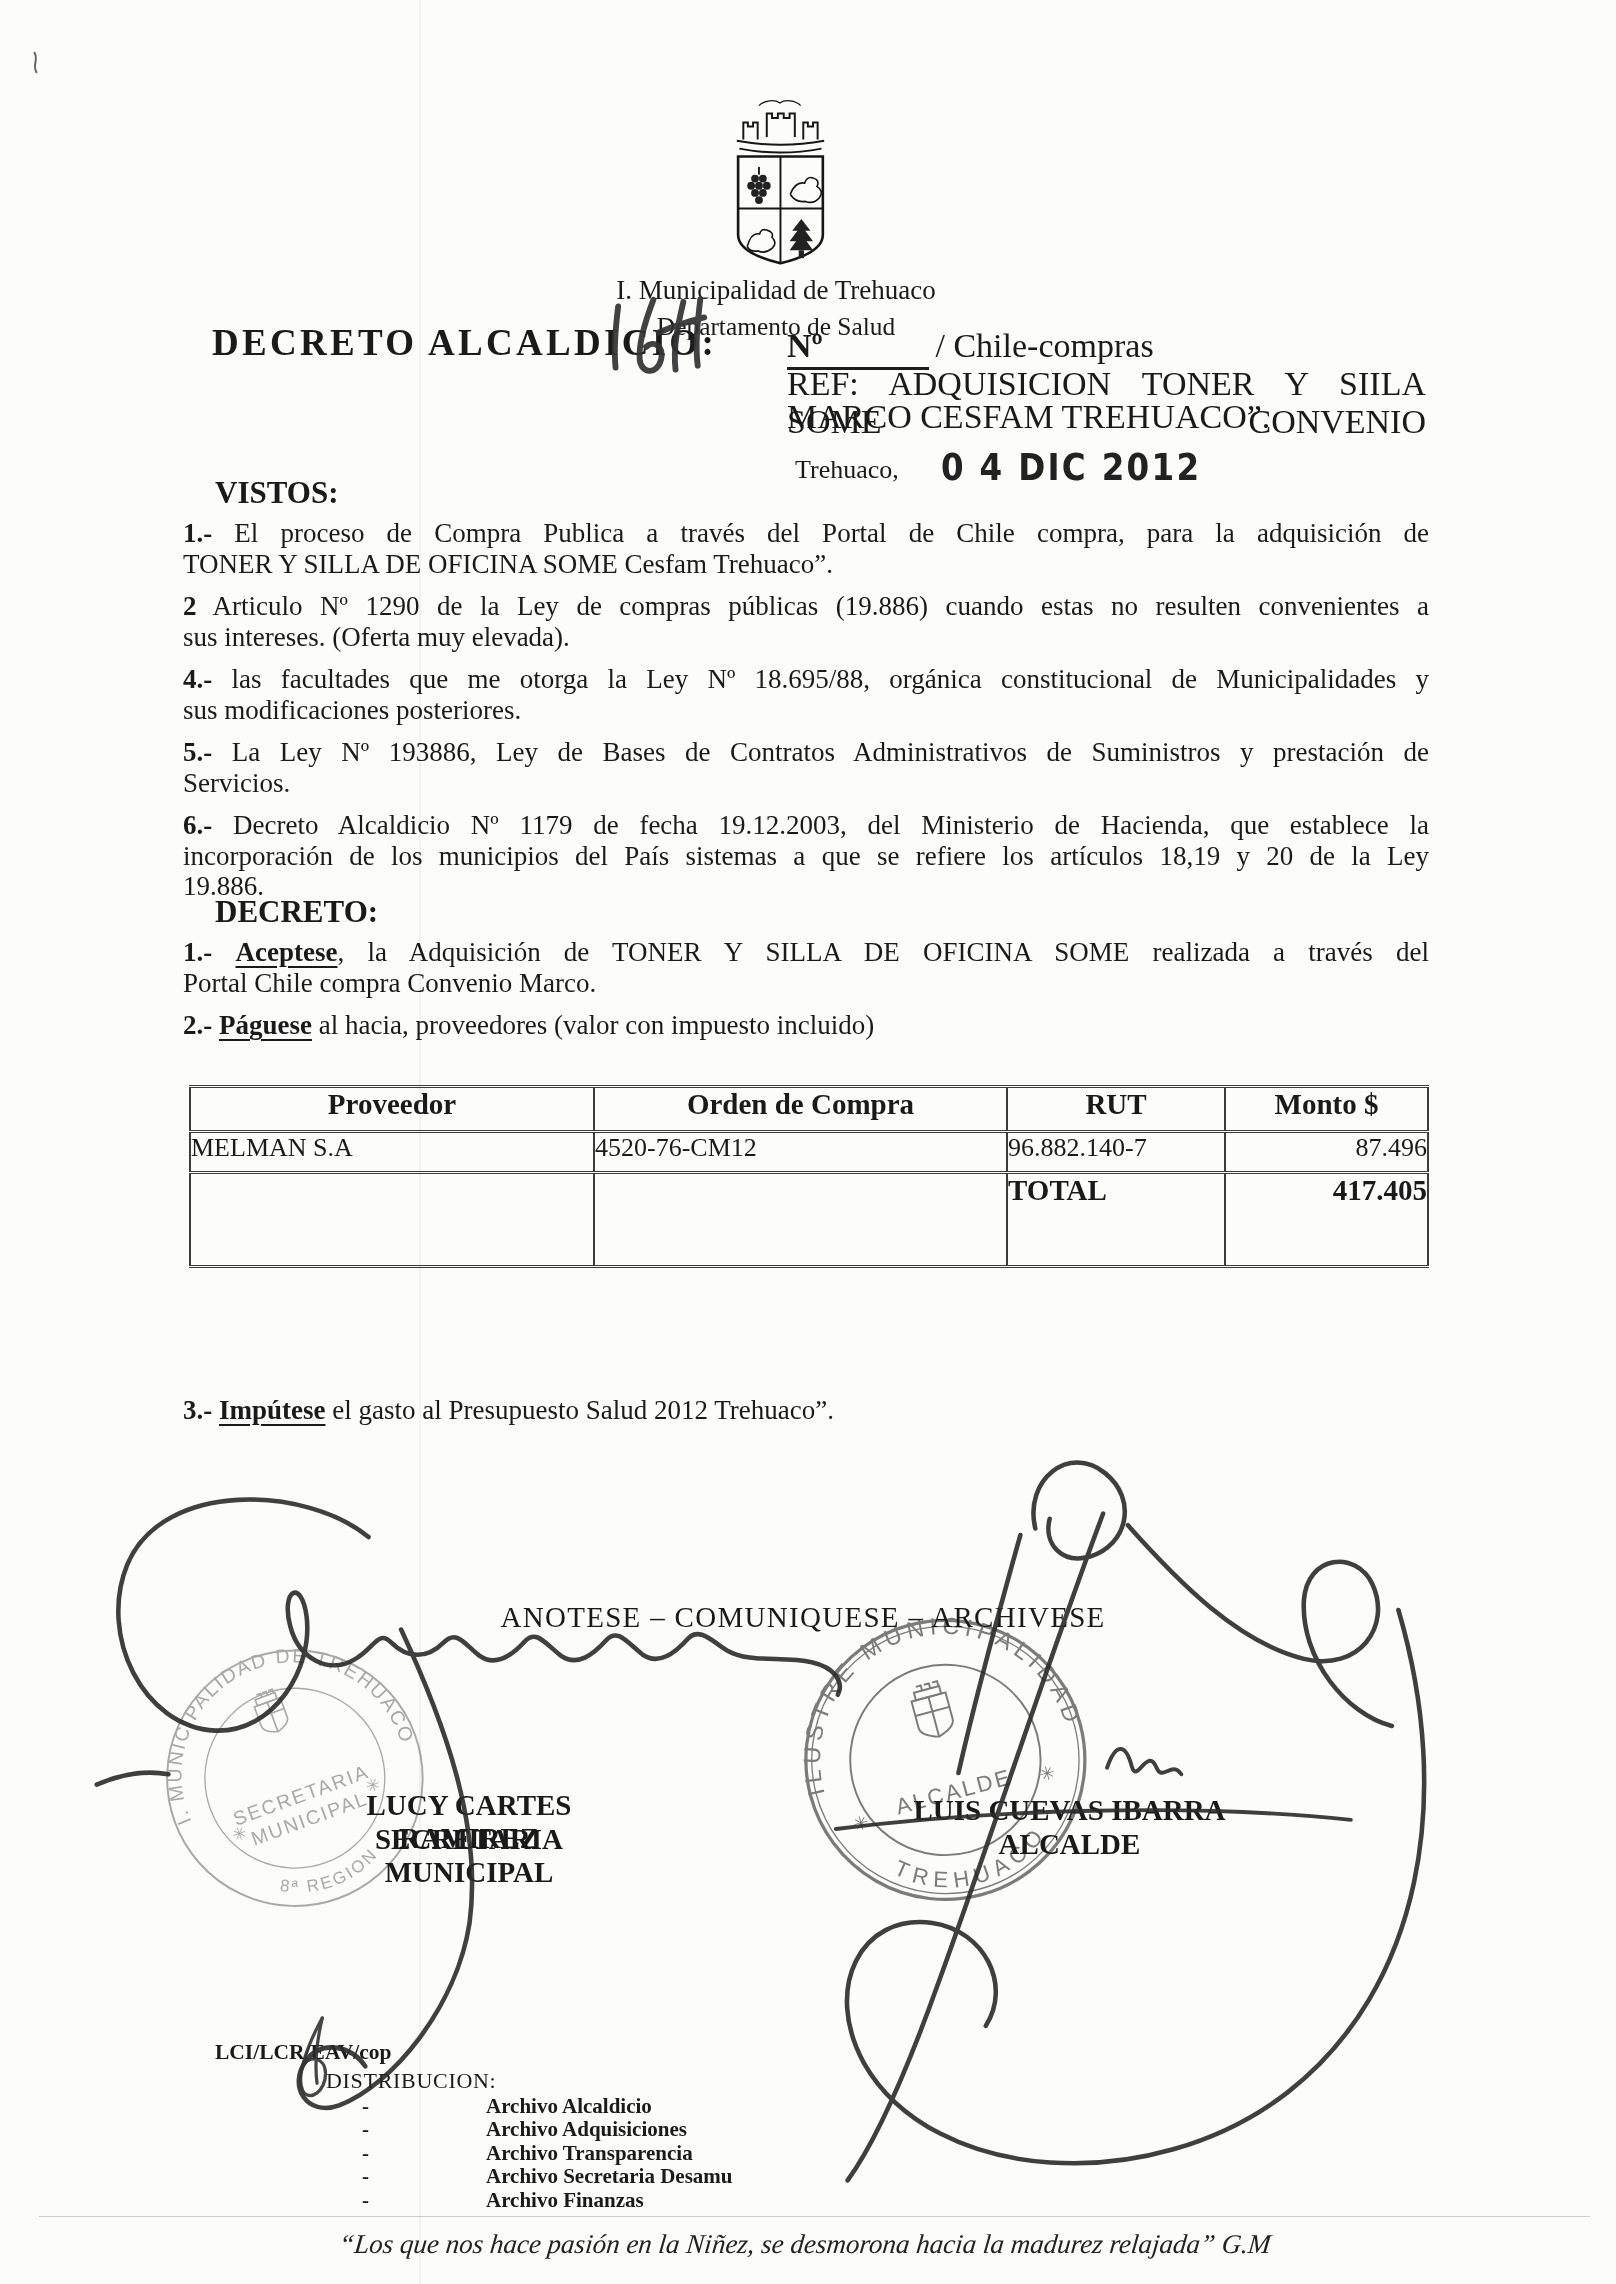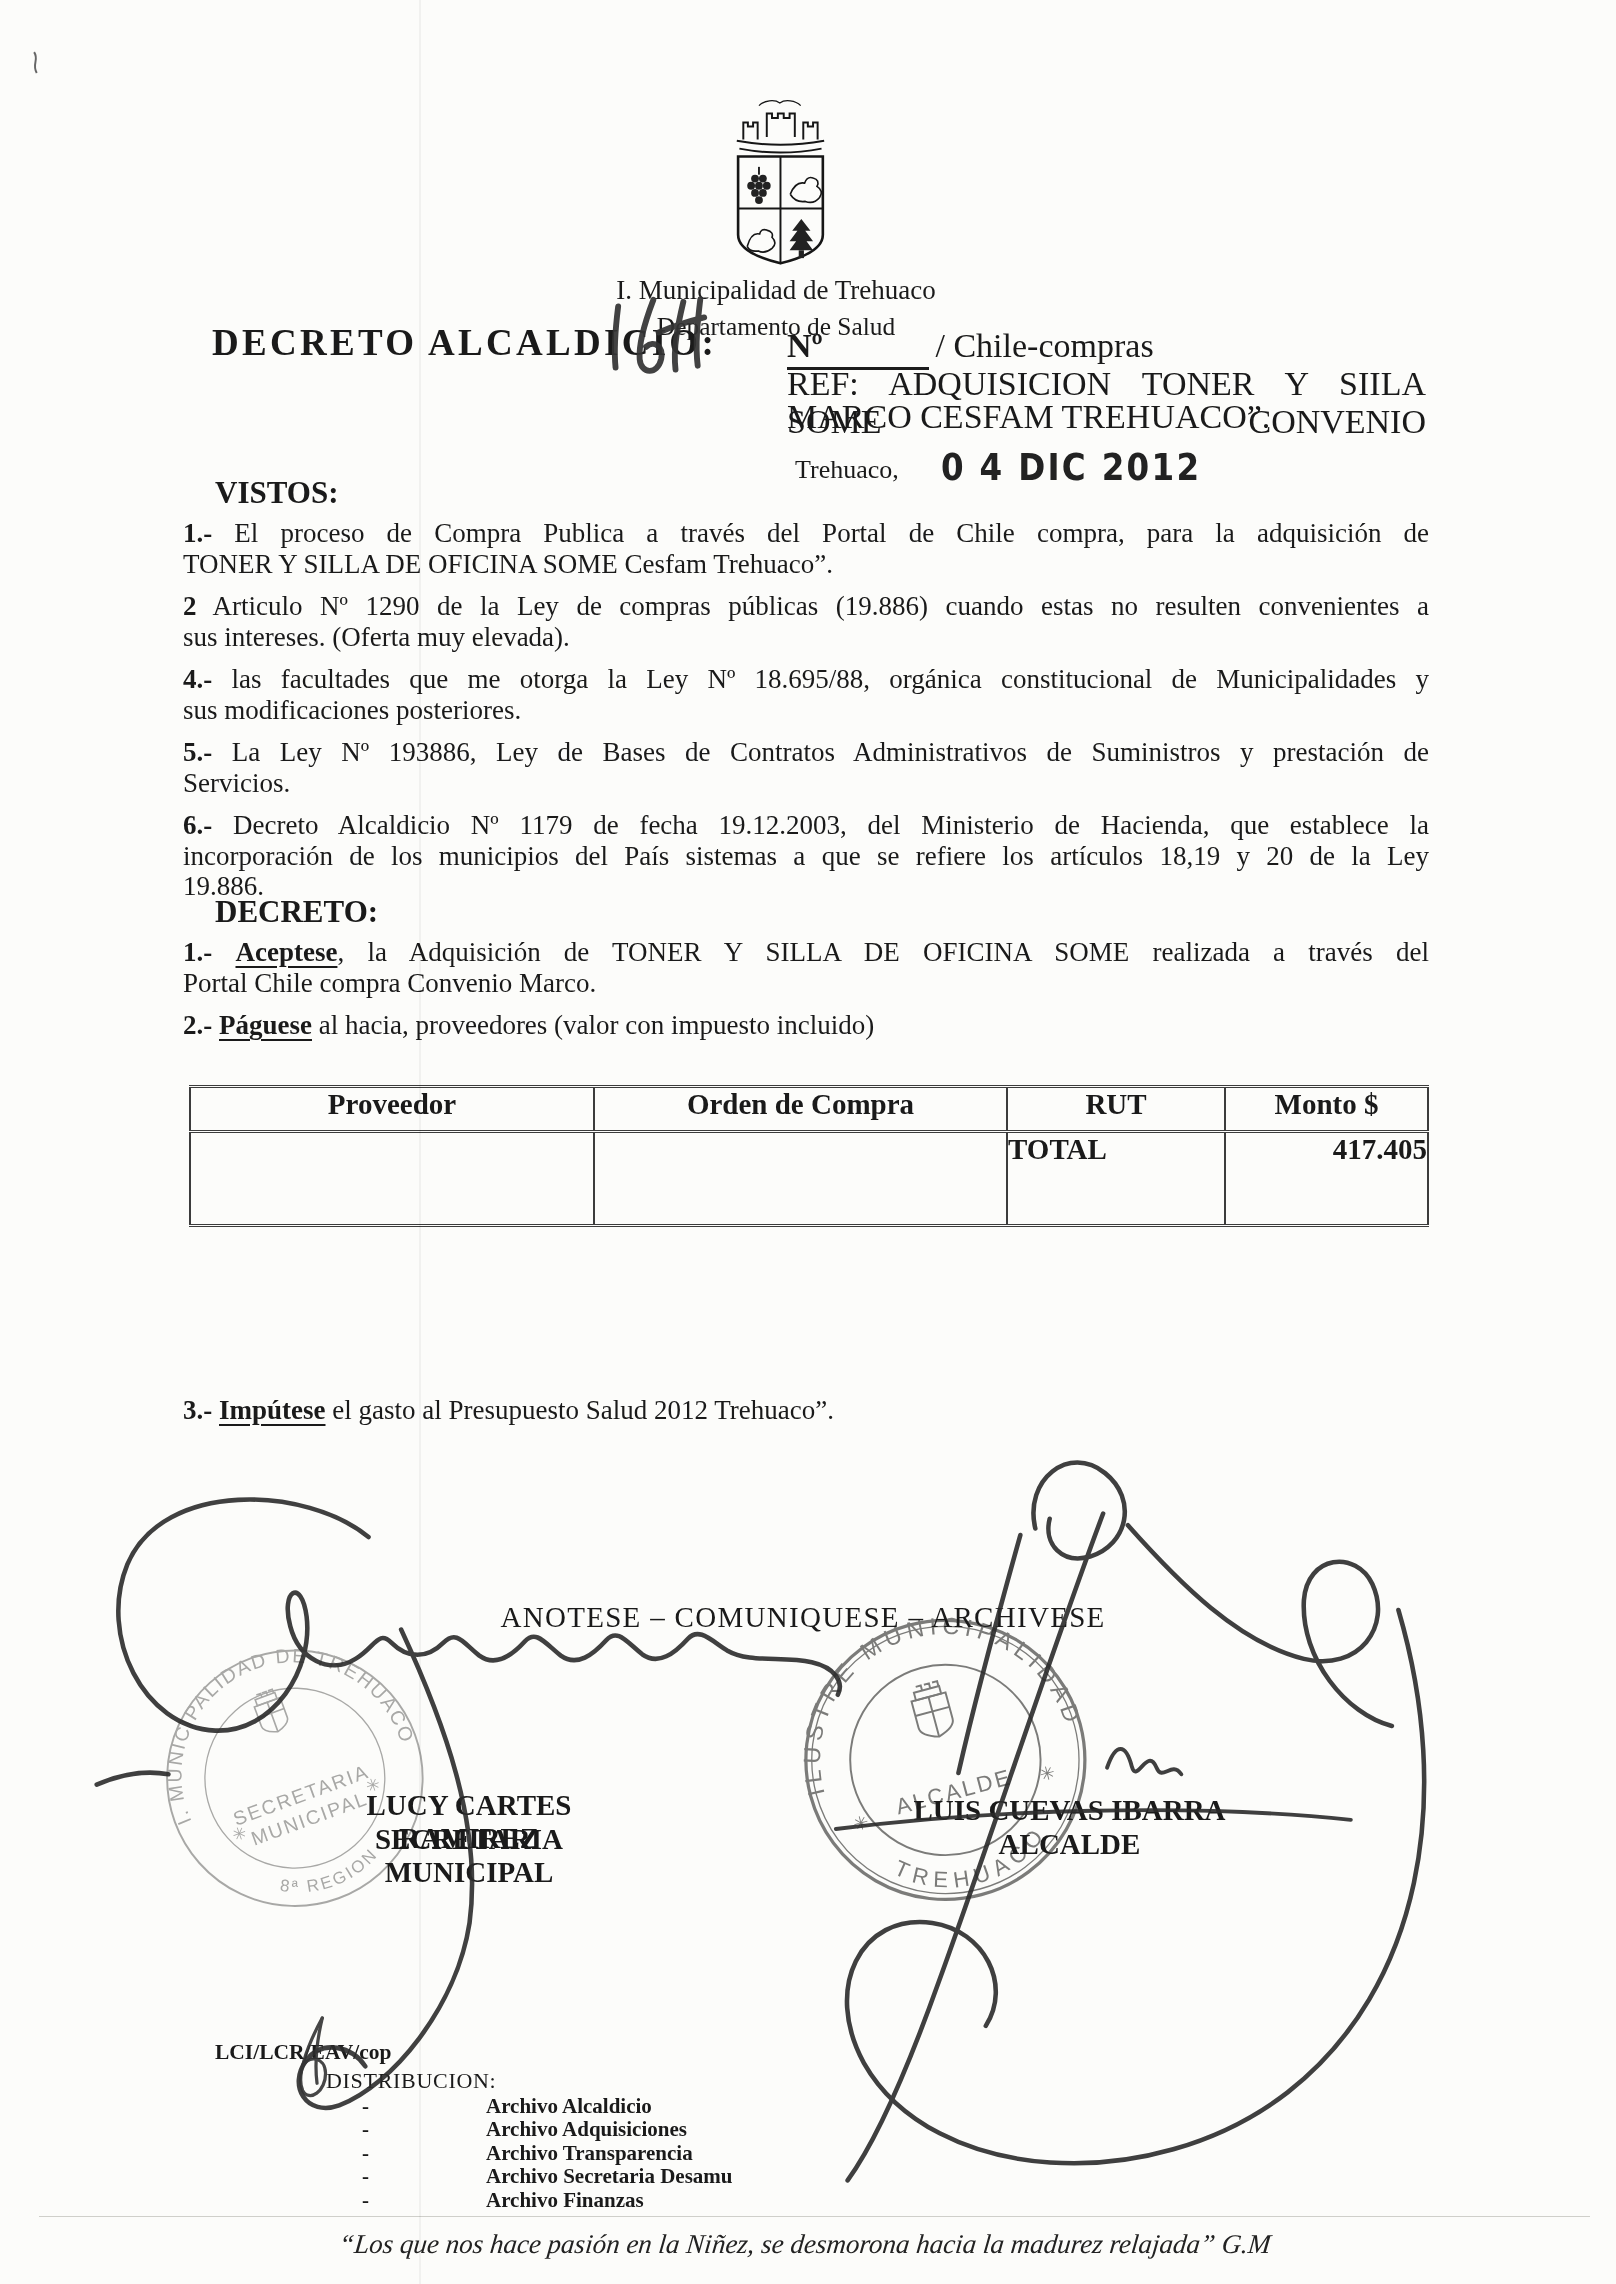--- a/index.html
+++ b/index.html
@@ -192,20 +192,26 @@
           <col style="width:218px">
           <col style="width:203px">
         </colgroup>
       <tbody>
           <tr>
         <th class="hc">Proveedor</th>
         <th class="hc">Orden de Compra</th>
         <th class="hc">RUT</th>
         <th class="hc">Monto $</th>
       </tr>
+      <tr class="r1">
+        <td class="c-prov">MELMAN S.A</td>
+        <td class="c-ord">4520-76-CM12</td>
+        <td class="c-rut">96.882.140-7</td>
+        <td class="c-mon">87.496</td>
+      </tr>
       <tr class="r3">
         <td></td>
         <td></td>
         <td class="total-l">TOTAL</td>
         <td class="total-v">417.405</td>
       </tr>
     </tbody>
       </table>
 
     <div class="abs imputese"><b class="pnum">3.-</b><span>&nbsp;</span><b class="verb">Impútese</b><span> el gasto al Presupuesto Salud 2012 Trehuaco”.</span></div>

